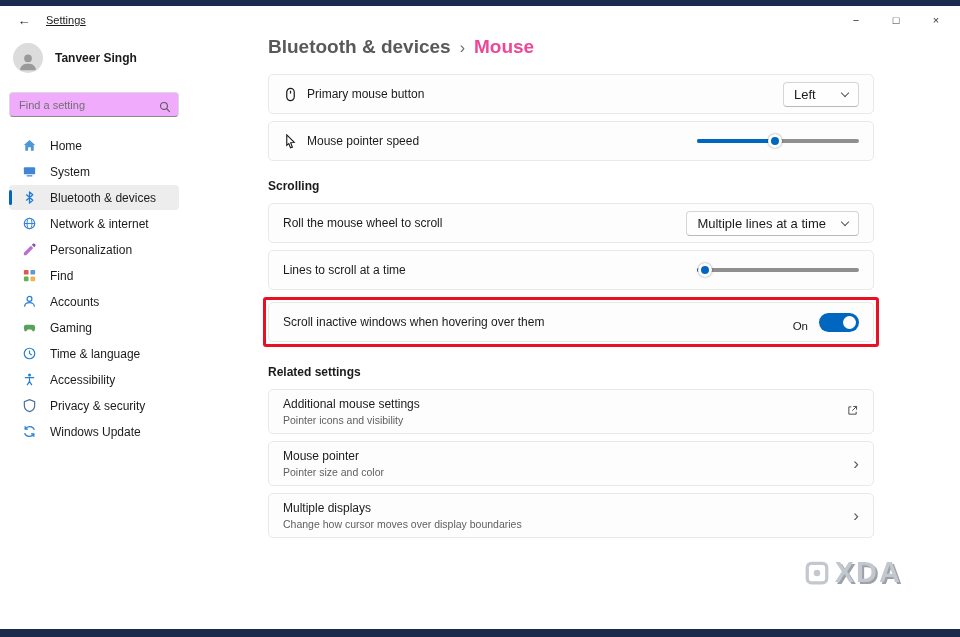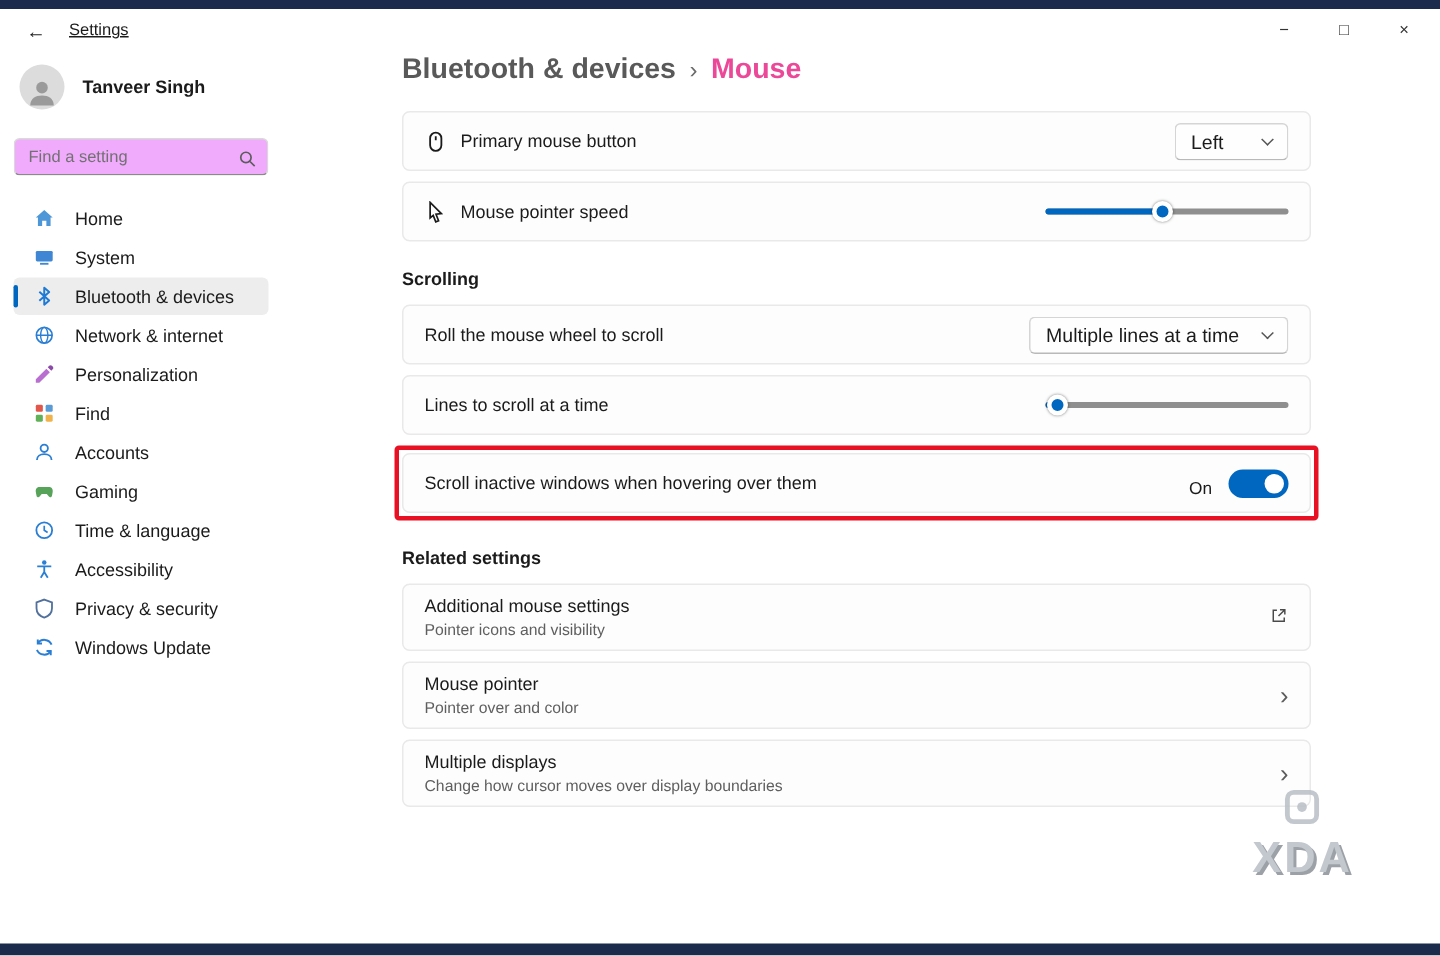--- a/index.html
+++ b/index.html
@@ -92,21 +92,21 @@
   .toggle .knob { position: absolute; right: 3px; top: 3px; width: 13px; height: 13px;
     border-radius: 50%; background: #fff; }
 
   .chev-right { font-size: 17px; color: #5c5c5c; line-height: 1; }
 
   .footer-links { margin-top: 24px; }
   .footer-link-row { display: flex; align-items: center; gap: 9px; margin-bottom: 9px; }
   .footer-link { font-size: 11px; color: #155fb0; text-decoration: none; }
 
   .watermark { position: absolute; right: 58px; bottom: 48px; display: flex; align-items: center;
-    gap: 5px; opacity: .85; flex-direction: column; }
+    gap: 5px; opacity: .85; }
   .wm-text { font-size: 29px; font-weight: 800; letter-spacing: 2px; color: #b9bfc6;
     text-shadow: 2px 2px 0 #8b9199; }
 </style>
 </head>
 <body>
 
 <div class="strip-top"></div>
 <div class="strip-bottom"></div>
 
 <div class="titlebar">
@@ -331,21 +331,21 @@
       <svg width="13" height="13" viewBox="0 0 16 16">
           <path d="M6.5 3.5 H3.5 V12.5 H12.5 V9.5" fill="none" stroke="#4a4a4a" stroke-width="1.2"></path>
           <path d="M9 3 H13 V7 M13 3 L7.8 8.2" fill="none" stroke="#4a4a4a" stroke-width="1.2"></path>
         </svg>
     </span>
   </div>
 
   <div class="card">
     <div class="text-col">
       <div>Mouse pointer</div>
-      <div class="desc">Pointer over and color</div>
+      <div class="desc">Pointer size and color</div>
     </div>
     <span class="chev-right">›</span>
   </div>
 
   <div class="card">
     <div class="text-col">
       <div>Multiple displays</div>
       <div class="desc">Change how cursor moves over display boundaries</div>
     </div>
     <span class="chev-right">›</span>

